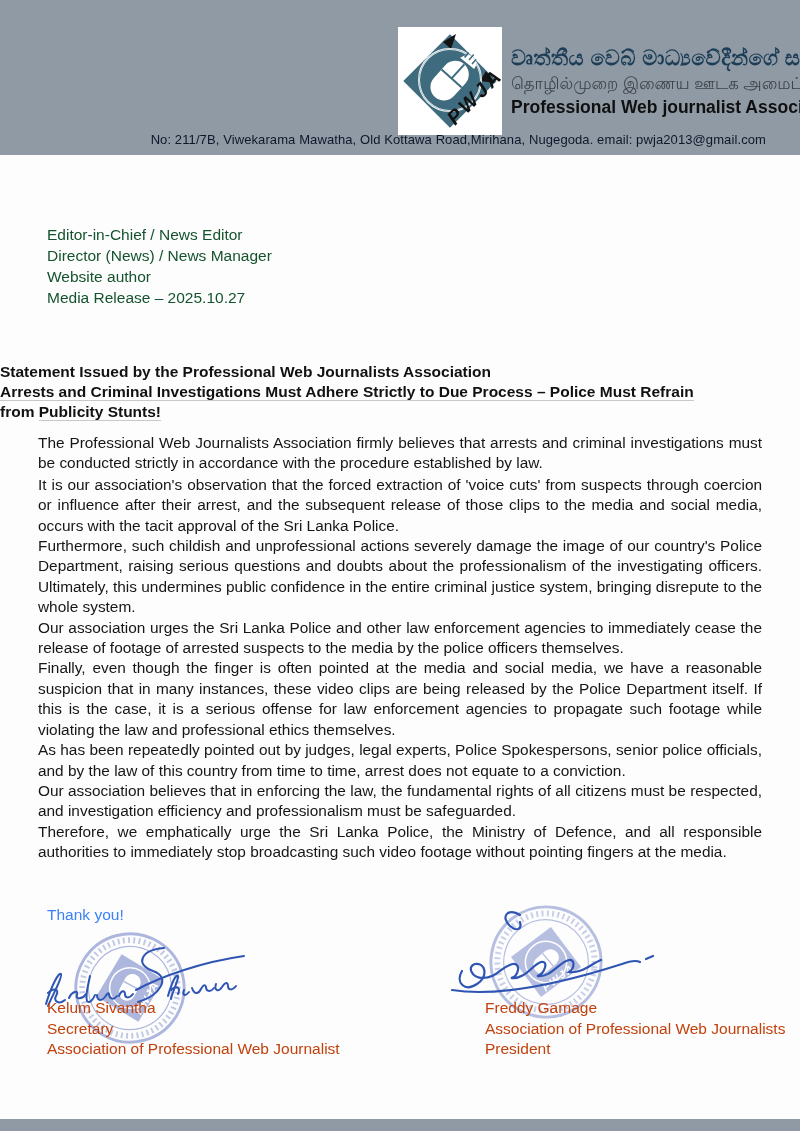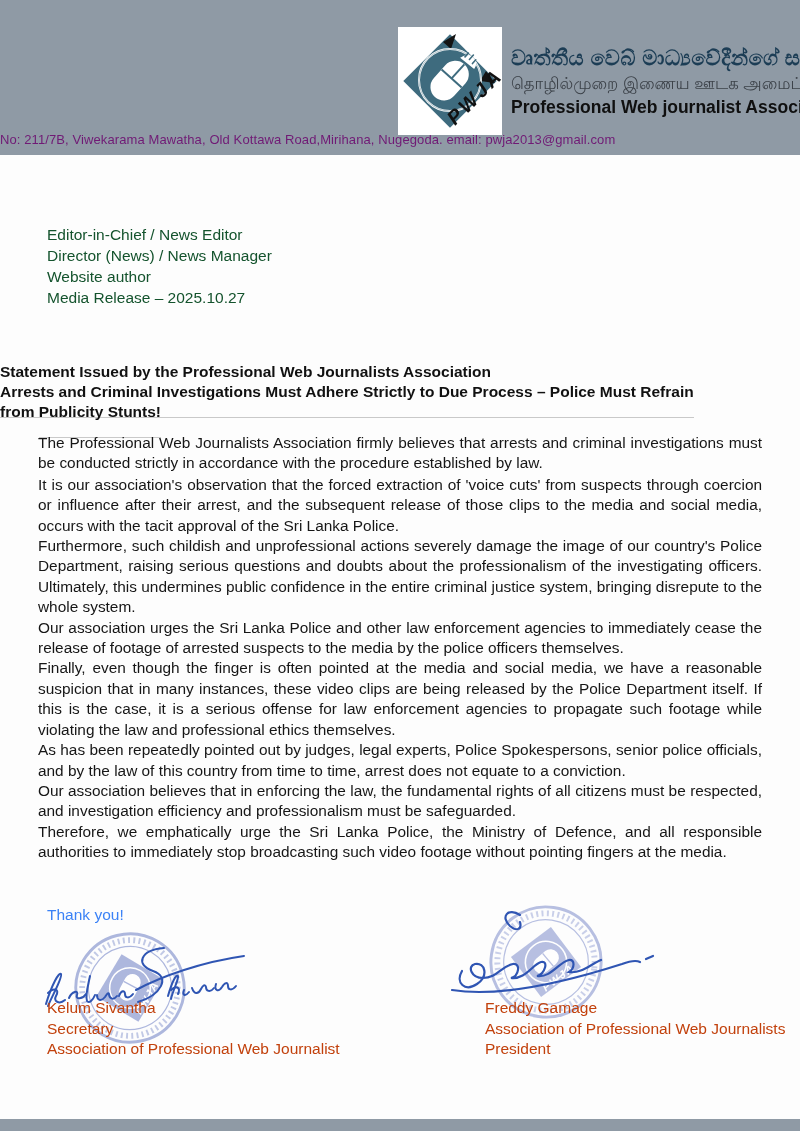--- a/index.html
+++ b/index.html
@@ -26,32 +26,32 @@
     letter-spacing:.5px;margin-bottom:7px;white-space:nowrap;
   }
   .org-ta{
     font-size:16.5px;color:#3c4249;margin-bottom:7px;white-space:nowrap;
   }
   .org-en{
     font-weight:bold;font-size:17.5px;color:#101010;white-space:nowrap;
   }
   .address{
     position:absolute;top:132px;left:0;width:766px;
-    font-size:13px;color:#701a75;letter-spacing:.1px;
+    text-align:right;font-size:13px;color:#0f172a;letter-spacing:.1px;
   }
   
   .recipients{
     position:absolute;left:47px;top:224px;
     font-size:15.5px;line-height:21px;color:#14532d;
   }
   .doc-title{
     position:absolute;left:0;top:362px;width:800px;
     font-weight:bold;font-size:15.5px;line-height:20px;color:#111;
   }
-  .u{border-bottom:1px solid #c9c9c9;padding-bottom:17px;}
+  .u{border-bottom:1px solid #c9c9c9;padding-bottom:0;}
   .body-text{
     position:absolute;left:38px;top:433px;width:724px;
     font-size:15.4px;line-height:20.4px;color:#161616;
     text-align:justify;
   }
   .body-text p{margin:0;}
   .body-text p.lead{margin-bottom:1px;}
   .closing{
     position:absolute;left:47px;top:906px;font-size:15.5px;color:#3b82f6;
   }

